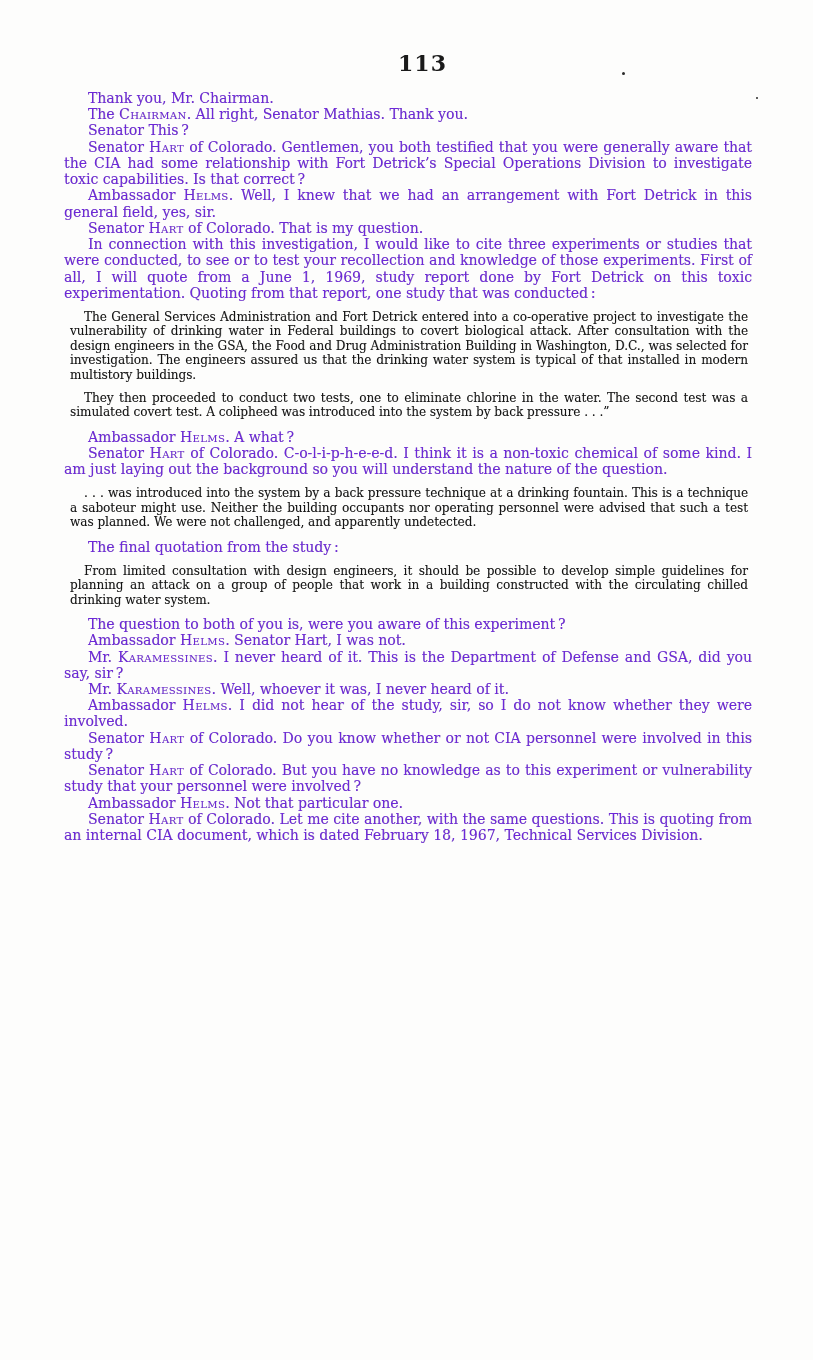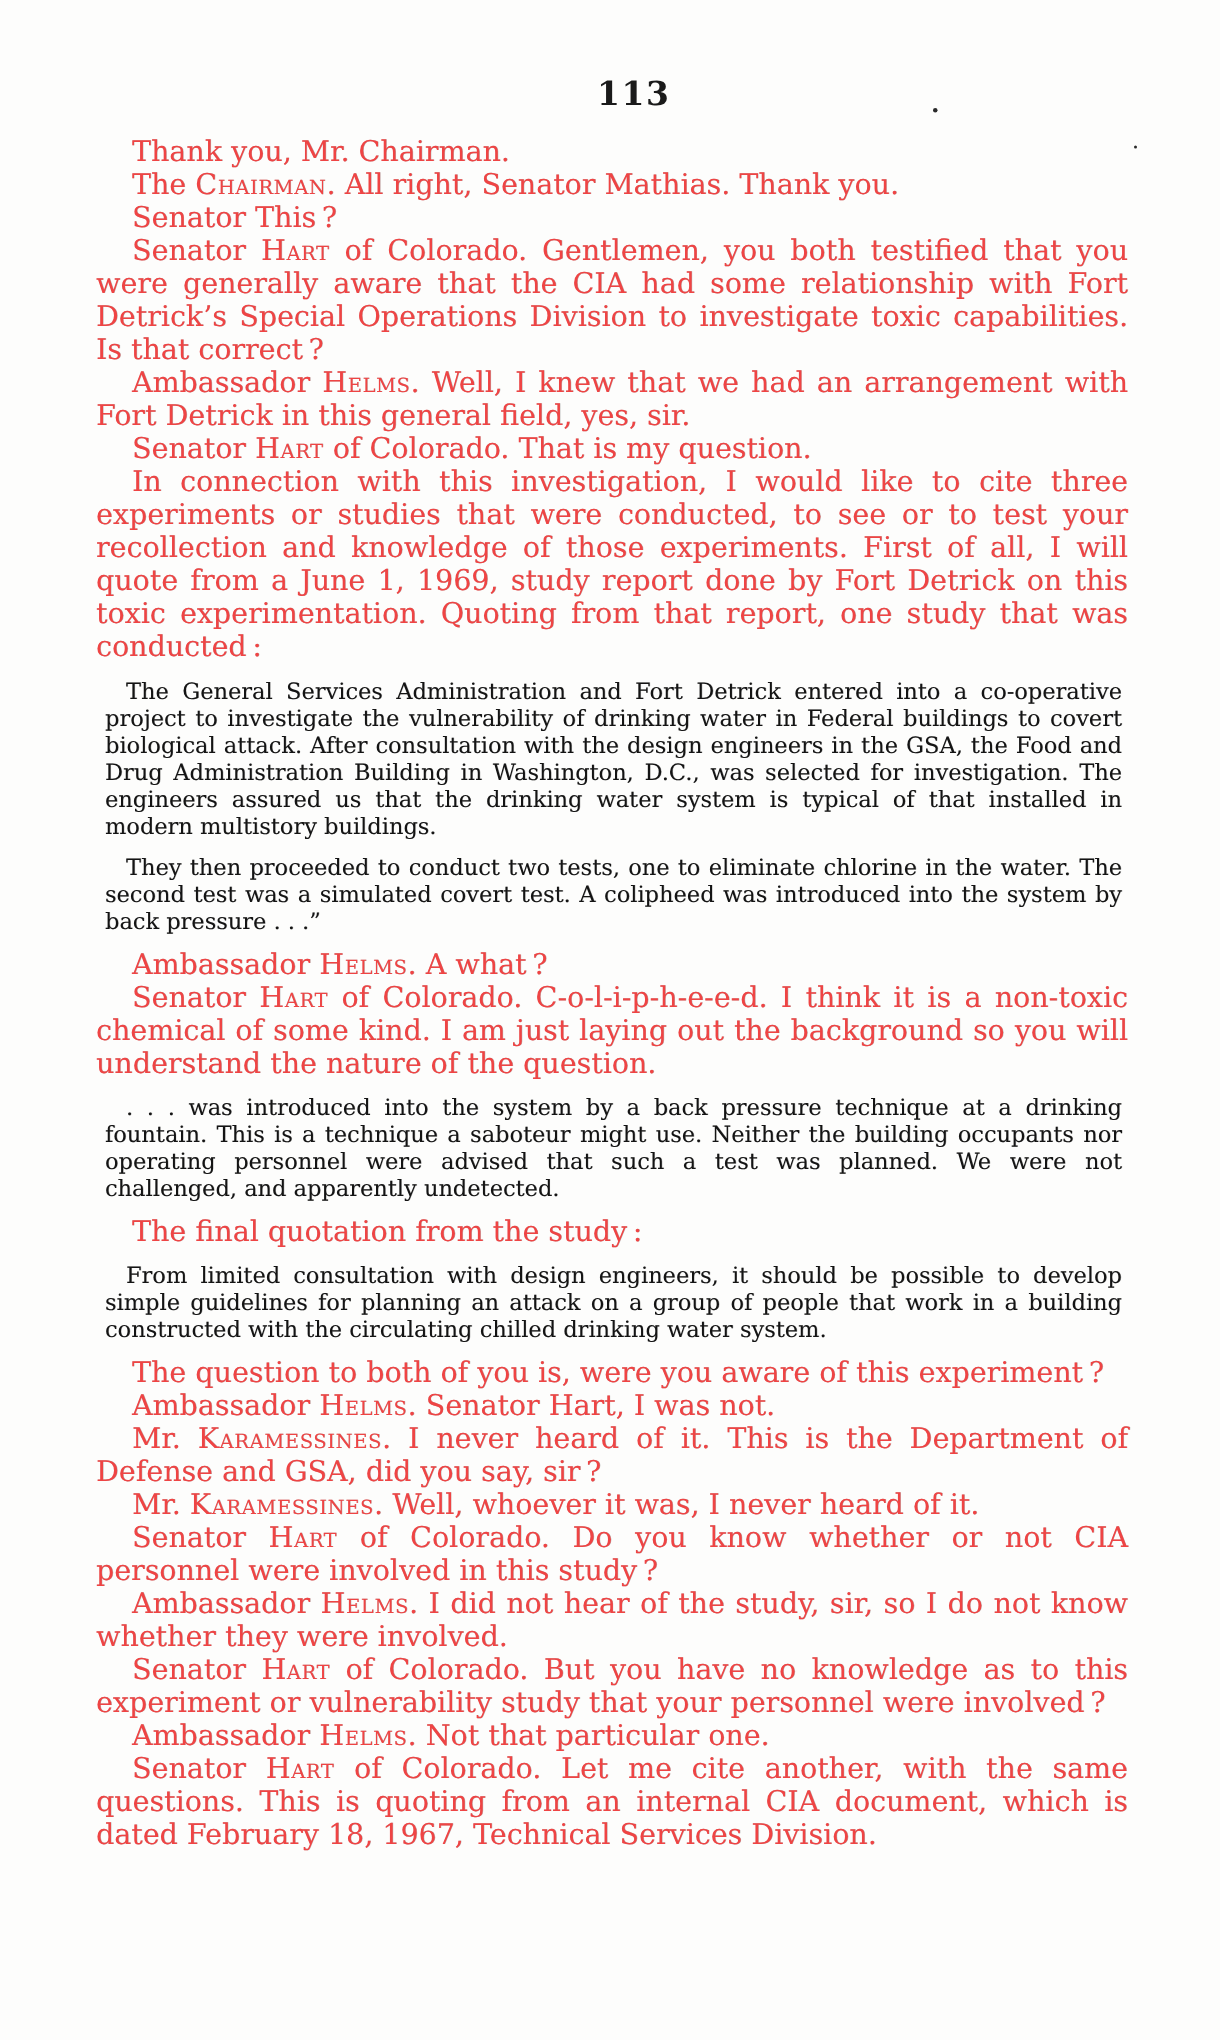--- a/index.html
+++ b/index.html
@@ -31,31 +31,31 @@
     color: #1a1a1a;
   }
   .text-column {
     position: absolute;
     left: 64px;
     top: 90px;
     width: 688px;
   }
   p.body {
     margin: 0;
-    font-size: 19px;
+    font-size: 14px;
     line-height: 1.16;
     text-align: justify;
     text-indent: 24px;
-    color: #ef4444;
+    color: #6d28d9;
     text-shadow: 0.3px 0.3px 0 rgba(20,20,20,0.28);
   }
   p.quote {
     margin: 9px 0 9px 6px;
     width: 678px;
-    font-size: 15px;
+    font-size: 12px;
     line-height: 1.2;
     text-align: justify;
     text-indent: 14px;
     font-weight: 500;
     color: #141414;
     text-shadow: 0.3px 0.3px 0 rgba(20,20,20,0.32);
   }
   p.quote + p.quote {
     margin-top: 0;
   }
@@ -93,19 +93,19 @@
       <p class="quote"><span class="plain">They then proceeded to conduct two tests, one to eliminate chlorine in the water. The second test was a simulated covert test. A colipheed was introduced into the system by back pressure . . .”</span></p>
       <p class="body"><span class="plain">Ambassador </span><span class="sc">Helms</span><span class="plain">. A what ?</span></p>
       <p class="body"><span class="plain">Senator </span><span class="sc">Hart</span><span class="plain"> of Colorado. C-o-l-i-p-h-e-e-d. I think it is a non-toxic chemical of some kind. I am just laying out the background so you will understand the nature of the question.</span></p>
       <p class="quote"><span class="plain">. . . was introduced into the system by a back pressure technique at a drinking fountain. This is a technique a saboteur might use. Neither the building occupants nor operating personnel were advised that such a test was planned. We were not challenged, and apparently undetected.</span></p>
       <p class="body"><span class="plain">The final quotation from the study :</span></p>
       <p class="quote"><span class="plain">From limited consultation with design engineers, it should be possible to develop simple guidelines for planning an attack on a group of people that work in a building constructed with the circulating chilled drinking water system.</span></p>
       <p class="body"><span class="plain">The question to both of you is, were you aware of this experiment ?</span></p>
       <p class="body"><span class="plain">Ambassador </span><span class="sc">Helms</span><span class="plain">. Senator Hart, I was not.</span></p>
       <p class="body"><span class="plain">Mr. </span><span class="sc">Karamessines</span><span class="plain">. I never heard of it. This is the Department of Defense and GSA, did you say, sir ?</span></p>
       <p class="body"><span class="plain">Mr. </span><span class="sc">Karamessines</span><span class="plain">. Well, whoever it was, I never heard of it.</span></p>
+      <p class="body"><span class="plain">Ambassador </span><span class="sc">Helms</span><span class="plain">. I did not hear of the study, sir, so I do not know whether they were involved.</span></p>
       <p class="body"><span class="plain">Senator </span><span class="sc">Hart</span><span class="plain"> of Colorado. Do you know whether or not CIA personnel were involved in this study ?</span></p>
-      <p class="body"><span class="plain">Ambassador </span><span class="sc">Helms</span><span class="plain">. I did not hear of the study, sir, so I do not know whether they were involved.</span></p>
       <p class="body"><span class="plain">Senator </span><span class="sc">Hart</span><span class="plain"> of Colorado. But you have no knowledge as to this experiment or vulnerability study that your personnel were involved ?</span></p>
       <p class="body"><span class="plain">Ambassador </span><span class="sc">Helms</span><span class="plain">. Not that particular one.</span></p>
       <p class="body"><span class="plain">Senator </span><span class="sc">Hart</span><span class="plain"> of Colorado. Let me cite another, with the same questions. This is quoting from an internal CIA document, which is dated February 18, 1967, Technical Services Division.</span></p>
     </div>
 </div>
 
 </body></html>

